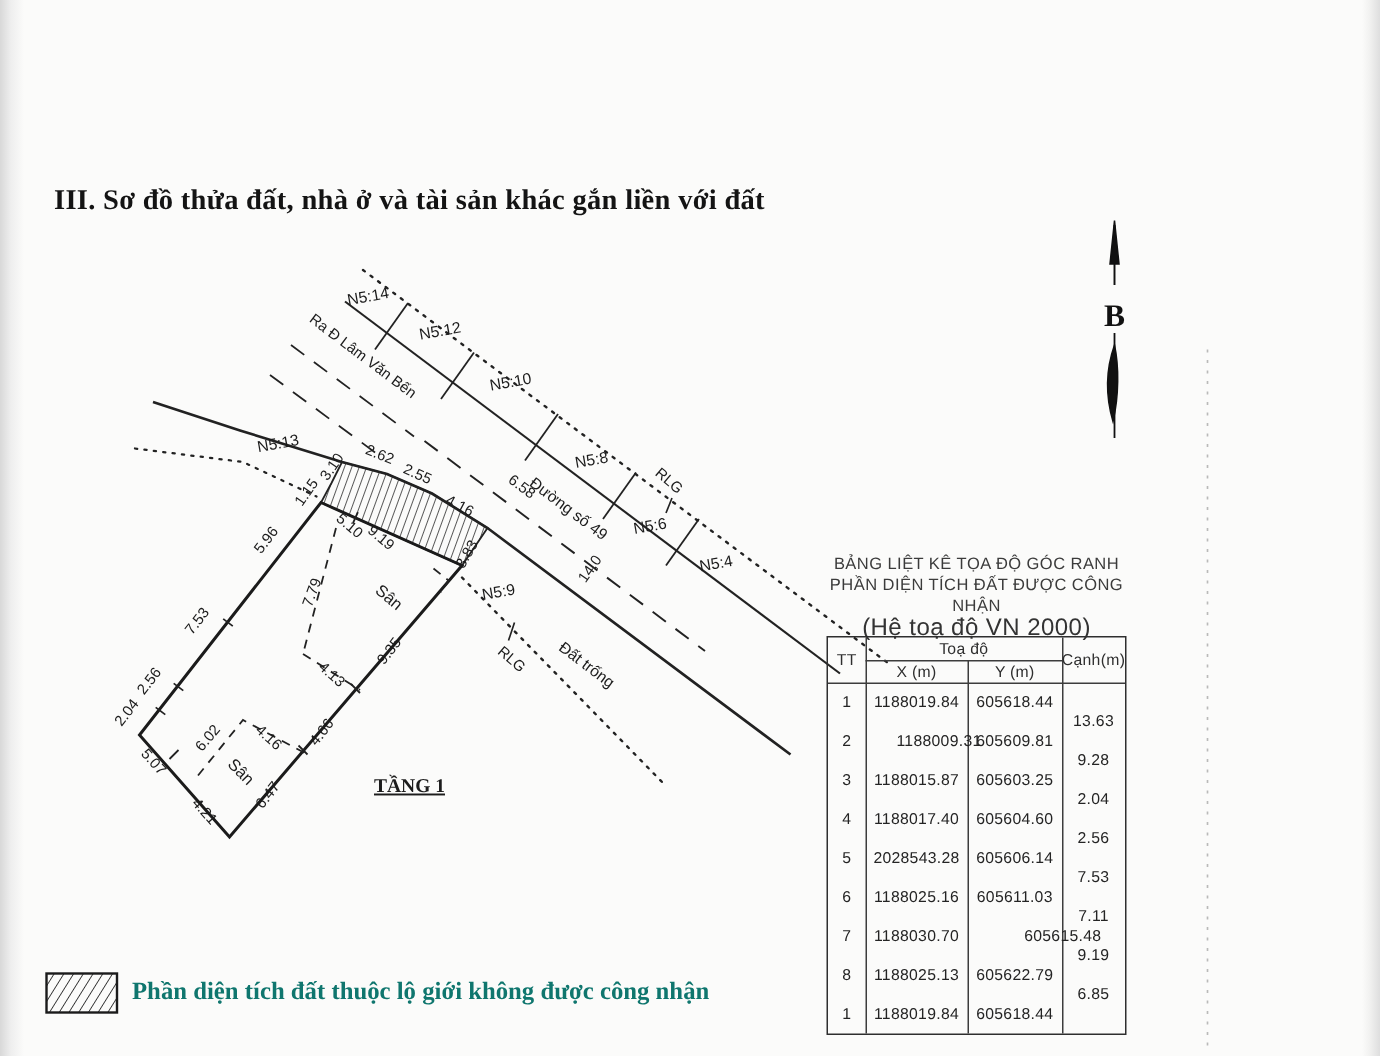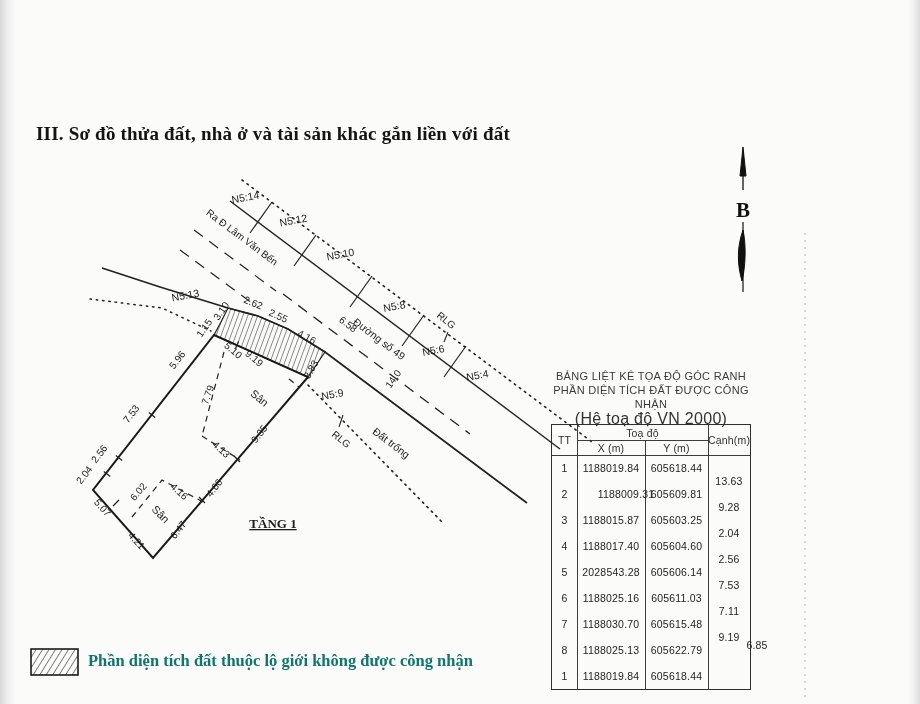--- a/index.html
+++ b/index.html
@@ -181,37 +181,37 @@
         <div class="cell" style="left: 25px; top: 108px; width: 68px; height: 26px;">1188017.40</div>
         <div class="cell" style="left: 93px; top: 108px; width: 63px; height: 26px;">605604.60</div>
         <div class="cell" style="left: 0px; top: 134px; width: 25px; height: 26px;">5</div>
         <div class="cell" style="left: 25px; top: 134px; width: 68px; height: 26px;">2028543.28</div>
         <div class="cell" style="left: 93px; top: 134px; width: 63px; height: 26px;">605606.14</div>
         <div class="cell" style="left: 0px; top: 160px; width: 25px; height: 26px;">6</div>
         <div class="cell" style="left: 25px; top: 160px; width: 68px; height: 26px;">1188025.16</div>
         <div class="cell" style="left: 93px; top: 160px; width: 63px; height: 26px;">605611.03</div>
         <div class="cell" style="left: 0px; top: 186px; width: 25px; height: 26px;">7</div>
         <div class="cell" style="left: 25px; top: 186px; width: 68px; height: 26px;">1188030.70</div>
-        <div class="cell" style="left: 93px; top: 186px; width: 63px; height: 26px;">605615.48</div>
+        <div class="cell" style="left: 93px; top: 186px; width: 63px; height: 26px; padding-left: 32px;">605615.48</div>
         <div class="cell" style="left: 0px; top: 212px; width: 25px; height: 26px;">8</div>
         <div class="cell" style="left: 25px; top: 212px; width: 68px; height: 26px;">1188025.13</div>
         <div class="cell" style="left: 93px; top: 212px; width: 63px; height: 26px;">605622.79</div>
         <div class="cell" style="left: 0px; top: 238px; width: 25px; height: 26px;">1</div>
         <div class="cell" style="left: 25px; top: 238px; width: 68px; height: 26px;">1188019.84</div>
         <div class="cell" style="left: 93px; top: 238px; width: 63px; height: 26px;">605618.44</div>
       </div>
     <div id="tbl-canh">
         <div class="canh" style="left: 156px; top: 48px; width: 42px; height: 16px;">13.63</div>
         <div class="canh" style="left: 156px; top: 74px; width: 42px; height: 16px;">9.28</div>
         <div class="canh" style="left: 156px; top: 100px; width: 42px; height: 16px;">2.04</div>
         <div class="canh" style="left: 156px; top: 126px; width: 42px; height: 16px;">2.56</div>
         <div class="canh" style="left: 156px; top: 152px; width: 42px; height: 16px;">7.53</div>
         <div class="canh" style="left: 156px; top: 178px; width: 42px; height: 16px;">7.11</div>
         <div class="canh" style="left: 156px; top: 204px; width: 42px; height: 16px;">9.19</div>
-        <div class="canh" style="left: 156px; top: 212px; width: 42px; height: 16px; padding-left: 28px;">6.85</div>
+        <div class="canh" style="left: 156px; top: 230px; width: 42px; height: 16px;">6.85</div>
       </div>
   </div>
 
   <div class="legend">
     <svg width="50" height="30">
       <defs>
         <pattern id="hatchLegend" width="5.5" height="10" patternUnits="userSpaceOnUse" patternTransform="rotate(32)">
           <line x1="0" y1="0" x2="0" y2="10" stroke="#1d1d1d" stroke-width="1.1"></line>
         </pattern>
       </defs>

